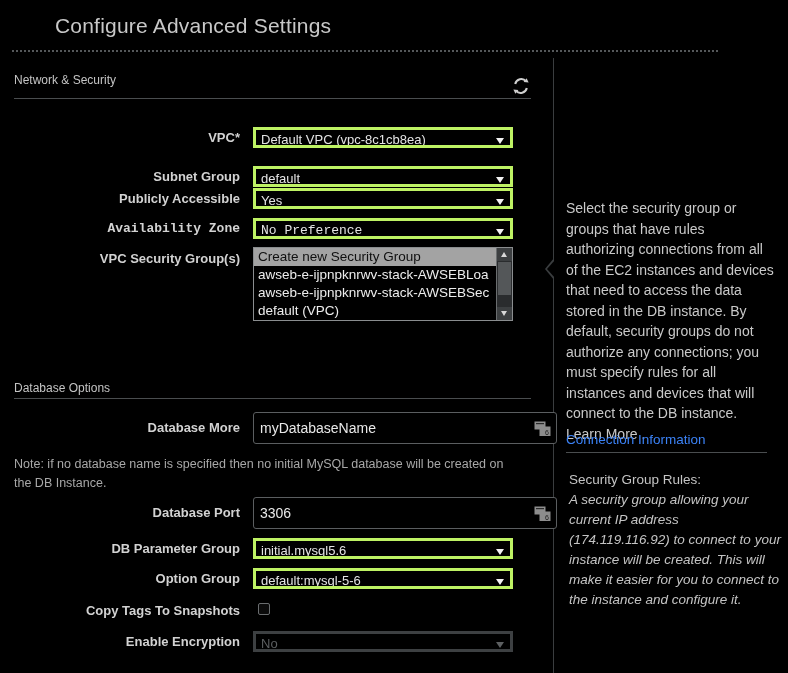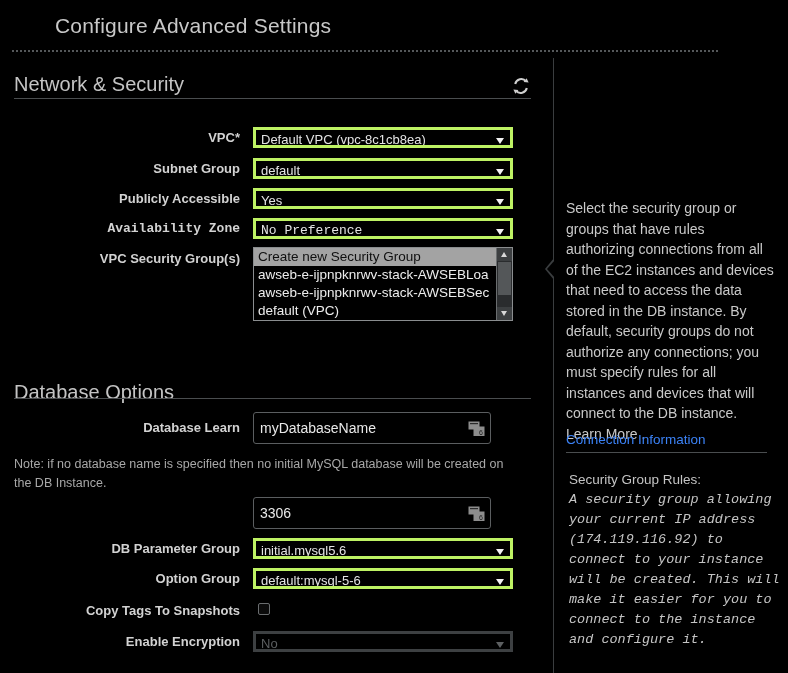--- a/index.html
+++ b/index.html
@@ -62,21 +62,21 @@
     width: 0;
     height: 0;
     border-top: 9px solid transparent;
     border-bottom: 9px solid transparent;
     border-right: 8px solid #000000;
   }
 
   
   .section-heading {
     position: absolute;
-    font-size: 20px;
+    font-size: 12px;
     font-weight: 400;
     color: #c4c4c4;
   }
   .section-rule {
     position: absolute;
     height: 0;
     border-top: 1px solid #4a4d4f;
   }
 
   
@@ -140,21 +140,21 @@
     color: #5c5f61;
   }
   .sel.disabled .arrow {
     border-top-color: #5c5f61;
   }
 
   
   .txt {
     position: absolute;
     left: 253px;
-    width: 238px;
+    width: 304px;
     height: 32px;
     box-sizing: border-box;
     background: #000000;
     border: 1px solid #5b5e60;
     border-radius: 3px;
     color: #e8e8e8;
     font-size: 14px;
     line-height: 30px;
     padding-left: 6px;
     white-space: nowrap;
@@ -288,21 +288,21 @@
   #conn-body {
     position: absolute;
     left: 569px;
     top: 470px;
     width: 212px;
     font-size: 13.5px;
     line-height: 20px;
     color: #c4c4c4;
   }
   #conn-body .rules-label { display: block; }
-  #conn-body .rules-detail { display: block; font-style: italic; font-family: Liberation Mono, monospace; }
+  #conn-body .rules-detail { display: block; font-style: italic; }
 </style>
 </head>
 <body>
 
 <div id="page-title">Configure Advanced Settings</div>
 <div id="title-rule"></div>
 
 <div id="divider"></div>
 <div id="divider-caret"></div>
 <div id="divider-caret-inner"></div>
@@ -318,21 +318,21 @@
 </svg>
 
 <div class="row" style="top:127px;">
   <div class="lbl">VPC*</div>
   <div class="sel">
     <span>Default VPC (vpc-8c1cb8ea)</span>
     <span class="arrow"></span>
   </div>
 </div>
 
-<div class="row" style="top:158px;">
+<div class="row" style="top:166px;">
   <div class="lbl">Subnet Group</div>
   <div class="sel">
     <span>default</span>
     <span class="arrow"></span>
   </div>
 </div>
 
 <div class="row" style="top:188px;">
   <div class="lbl">Publicly Accessible</div>
   <div class="sel">
@@ -365,35 +365,36 @@
     <div class="sb-arrow down">
         <span class="sb-tri down"></span>
       </div>
   </div>
 </div>
 
 <div class="section-heading" style="left:14px; top:373px;margin-top:8px;">Database Options</div>
 <div class="section-rule" style="left:14px; top:398px; width:517px;"></div>
 
 <div class="row" style="top:412px; height:32px;">
-  <div class="lbl" style="line-height:32px;">Database Learn</div>
+  <div class="lbl" style="line-height:32px;">Database More</div>
   <div class="txt">
     <span>myDatabaseName</span>
     <svg class="pwicon" viewBox="0 0 17 17">
       <rect x="0.5" y="1.5" width="11" height="8" fill="#8d8d8d"></rect>
       <rect x="2" y="3" width="8" height="1.2" fill="#2a2a2a"></rect>
       <rect x="5.5" y="6.5" width="11" height="9.5" fill="#8d8d8d"></rect>
       <text x="11" y="15" font-family="'Liberation Sans',sans-serif" font-size="7" fill="#1a1a1a">6</text>
     </svg>
   </div>
 </div>
 
 <div id="db-note">Note: if no database name is specified then no initial MySQL database will be created on the DB Instance.</div>
 
 <div class="row" style="top:497px; height:32px;">
+  <div class="lbl" style="line-height:32px;">Database Port</div>
   <div class="txt">
     <span>3306</span>
     <svg class="pwicon" viewBox="0 0 17 17">
       <rect x="0.5" y="1.5" width="11" height="8" fill="#8d8d8d"></rect>
       <rect x="2" y="3" width="8" height="1.2" fill="#2a2a2a"></rect>
       <rect x="5.5" y="6.5" width="11" height="9.5" fill="#8d8d8d"></rect>
       <text x="11" y="15" font-family="'Liberation Sans',sans-serif" font-size="7" fill="#1a1a1a">6</text>
     </svg>
   </div>
 </div>

